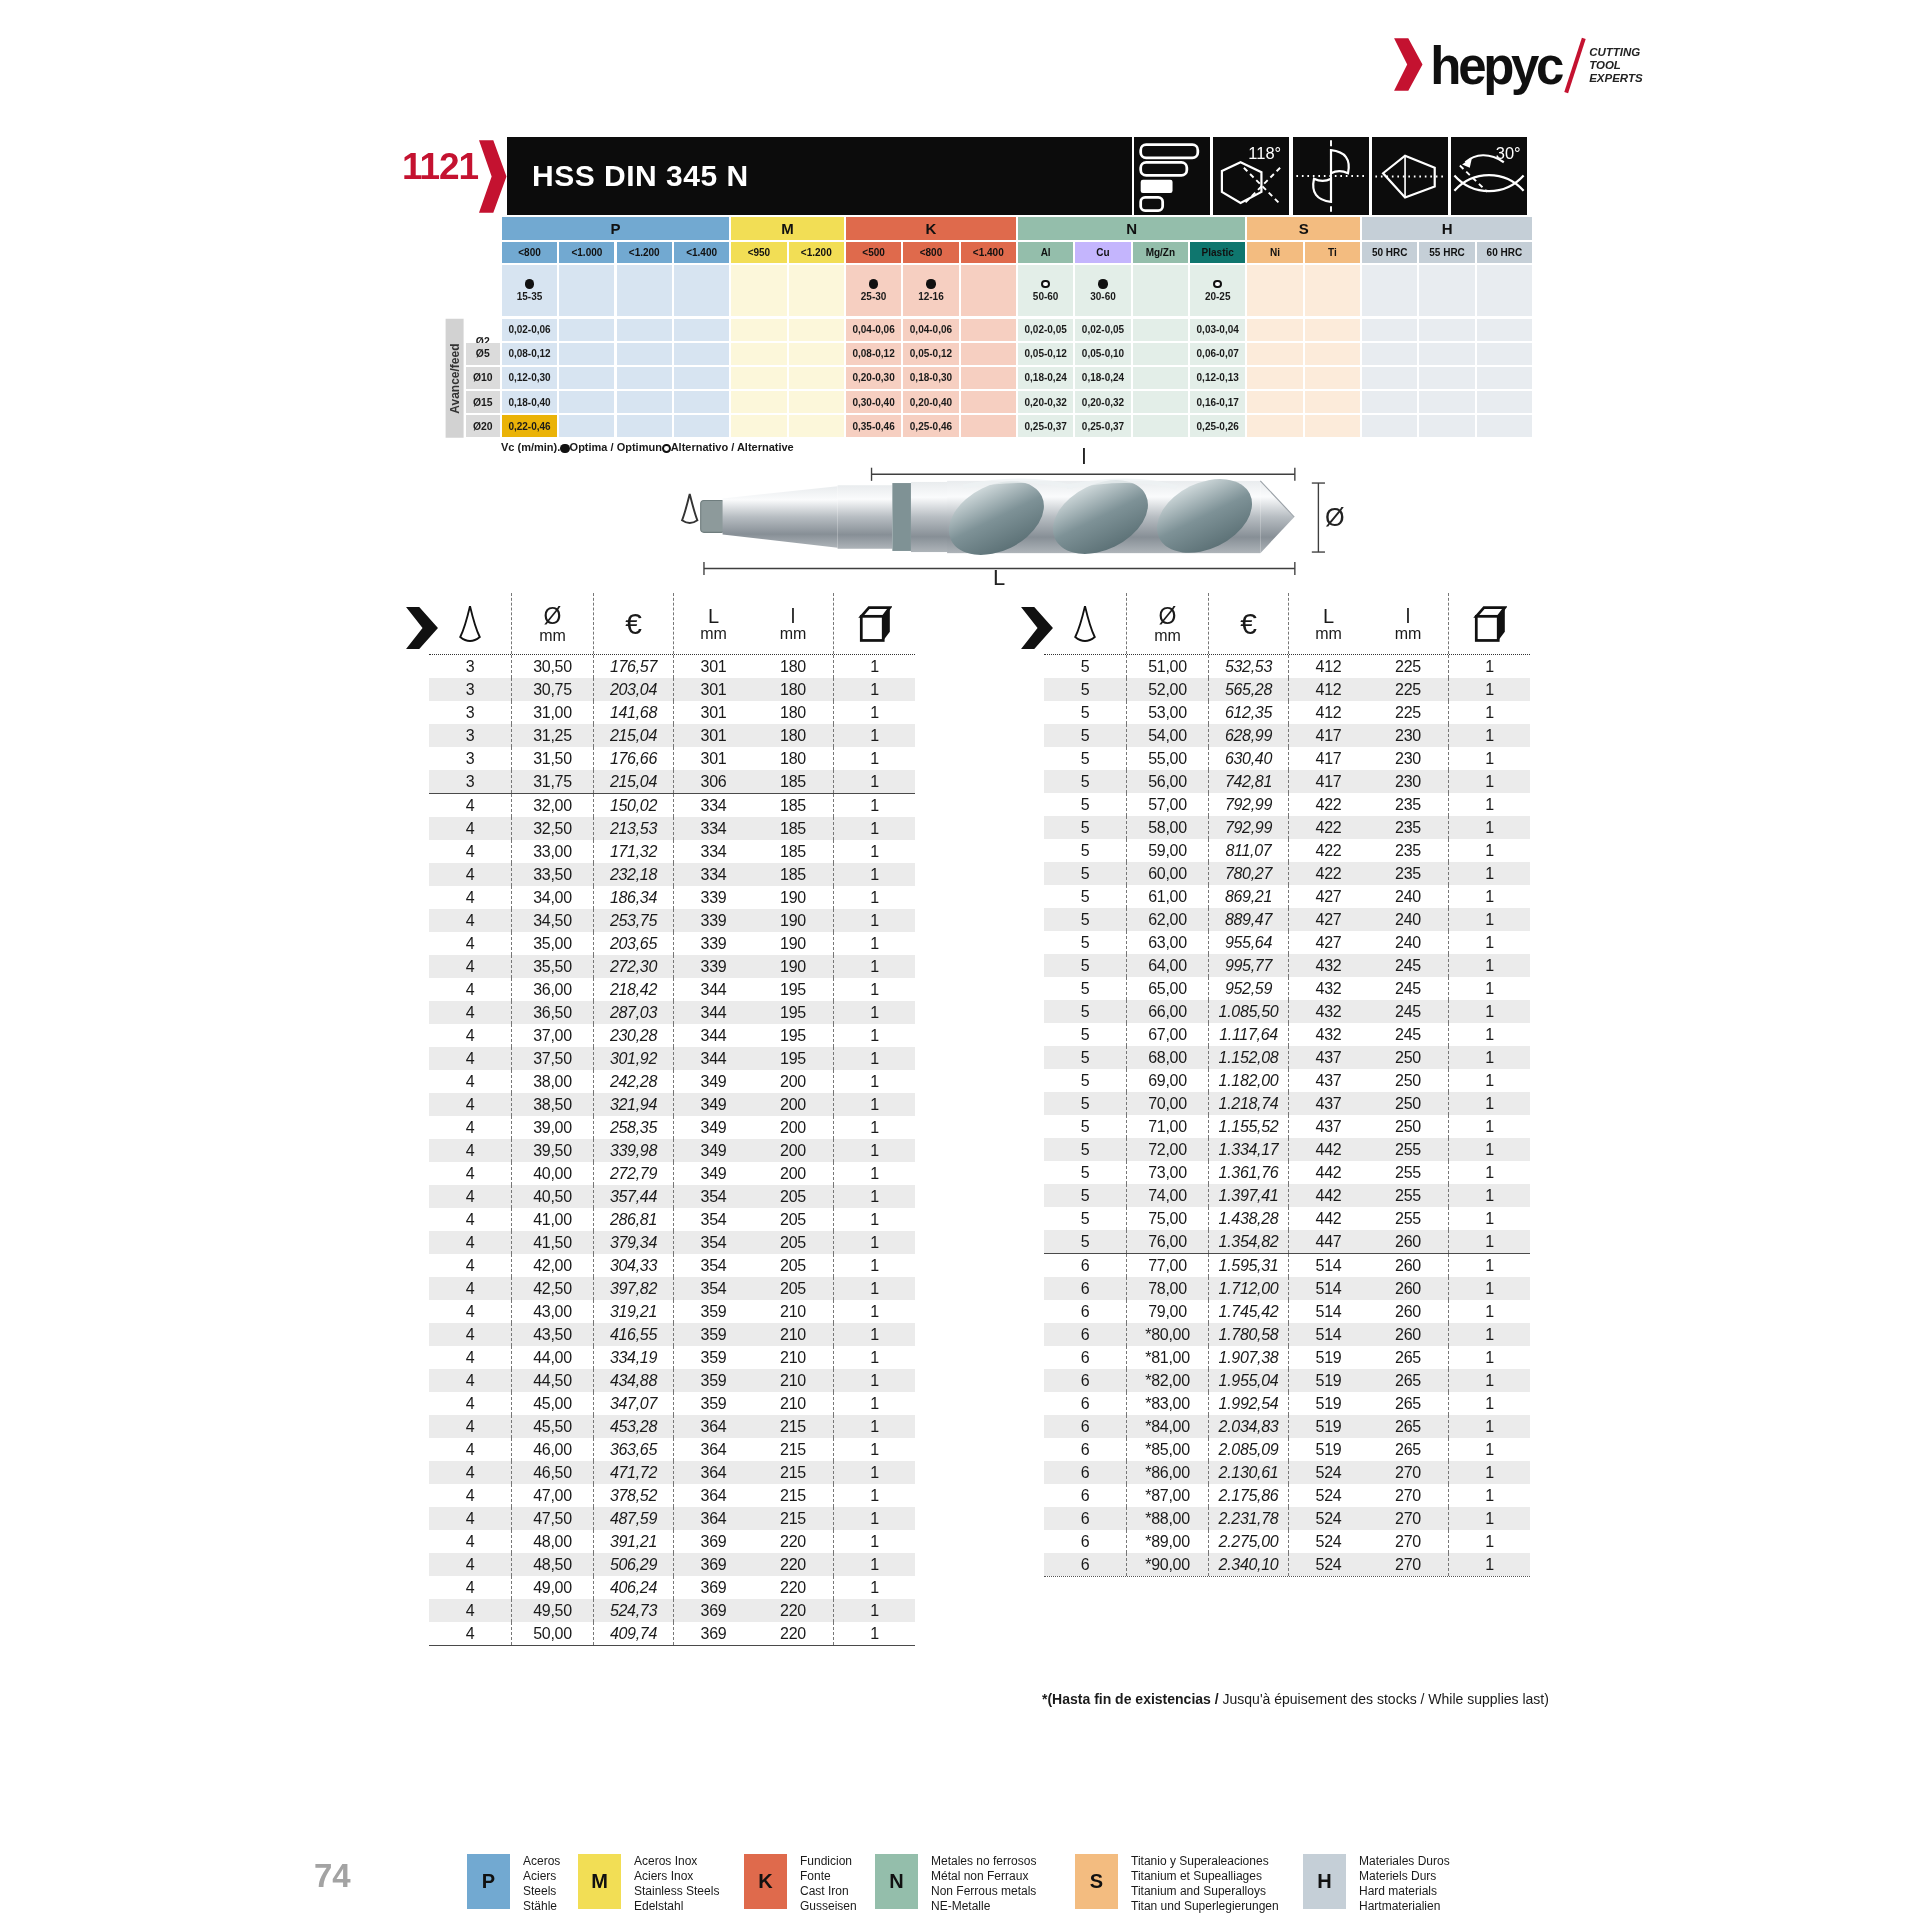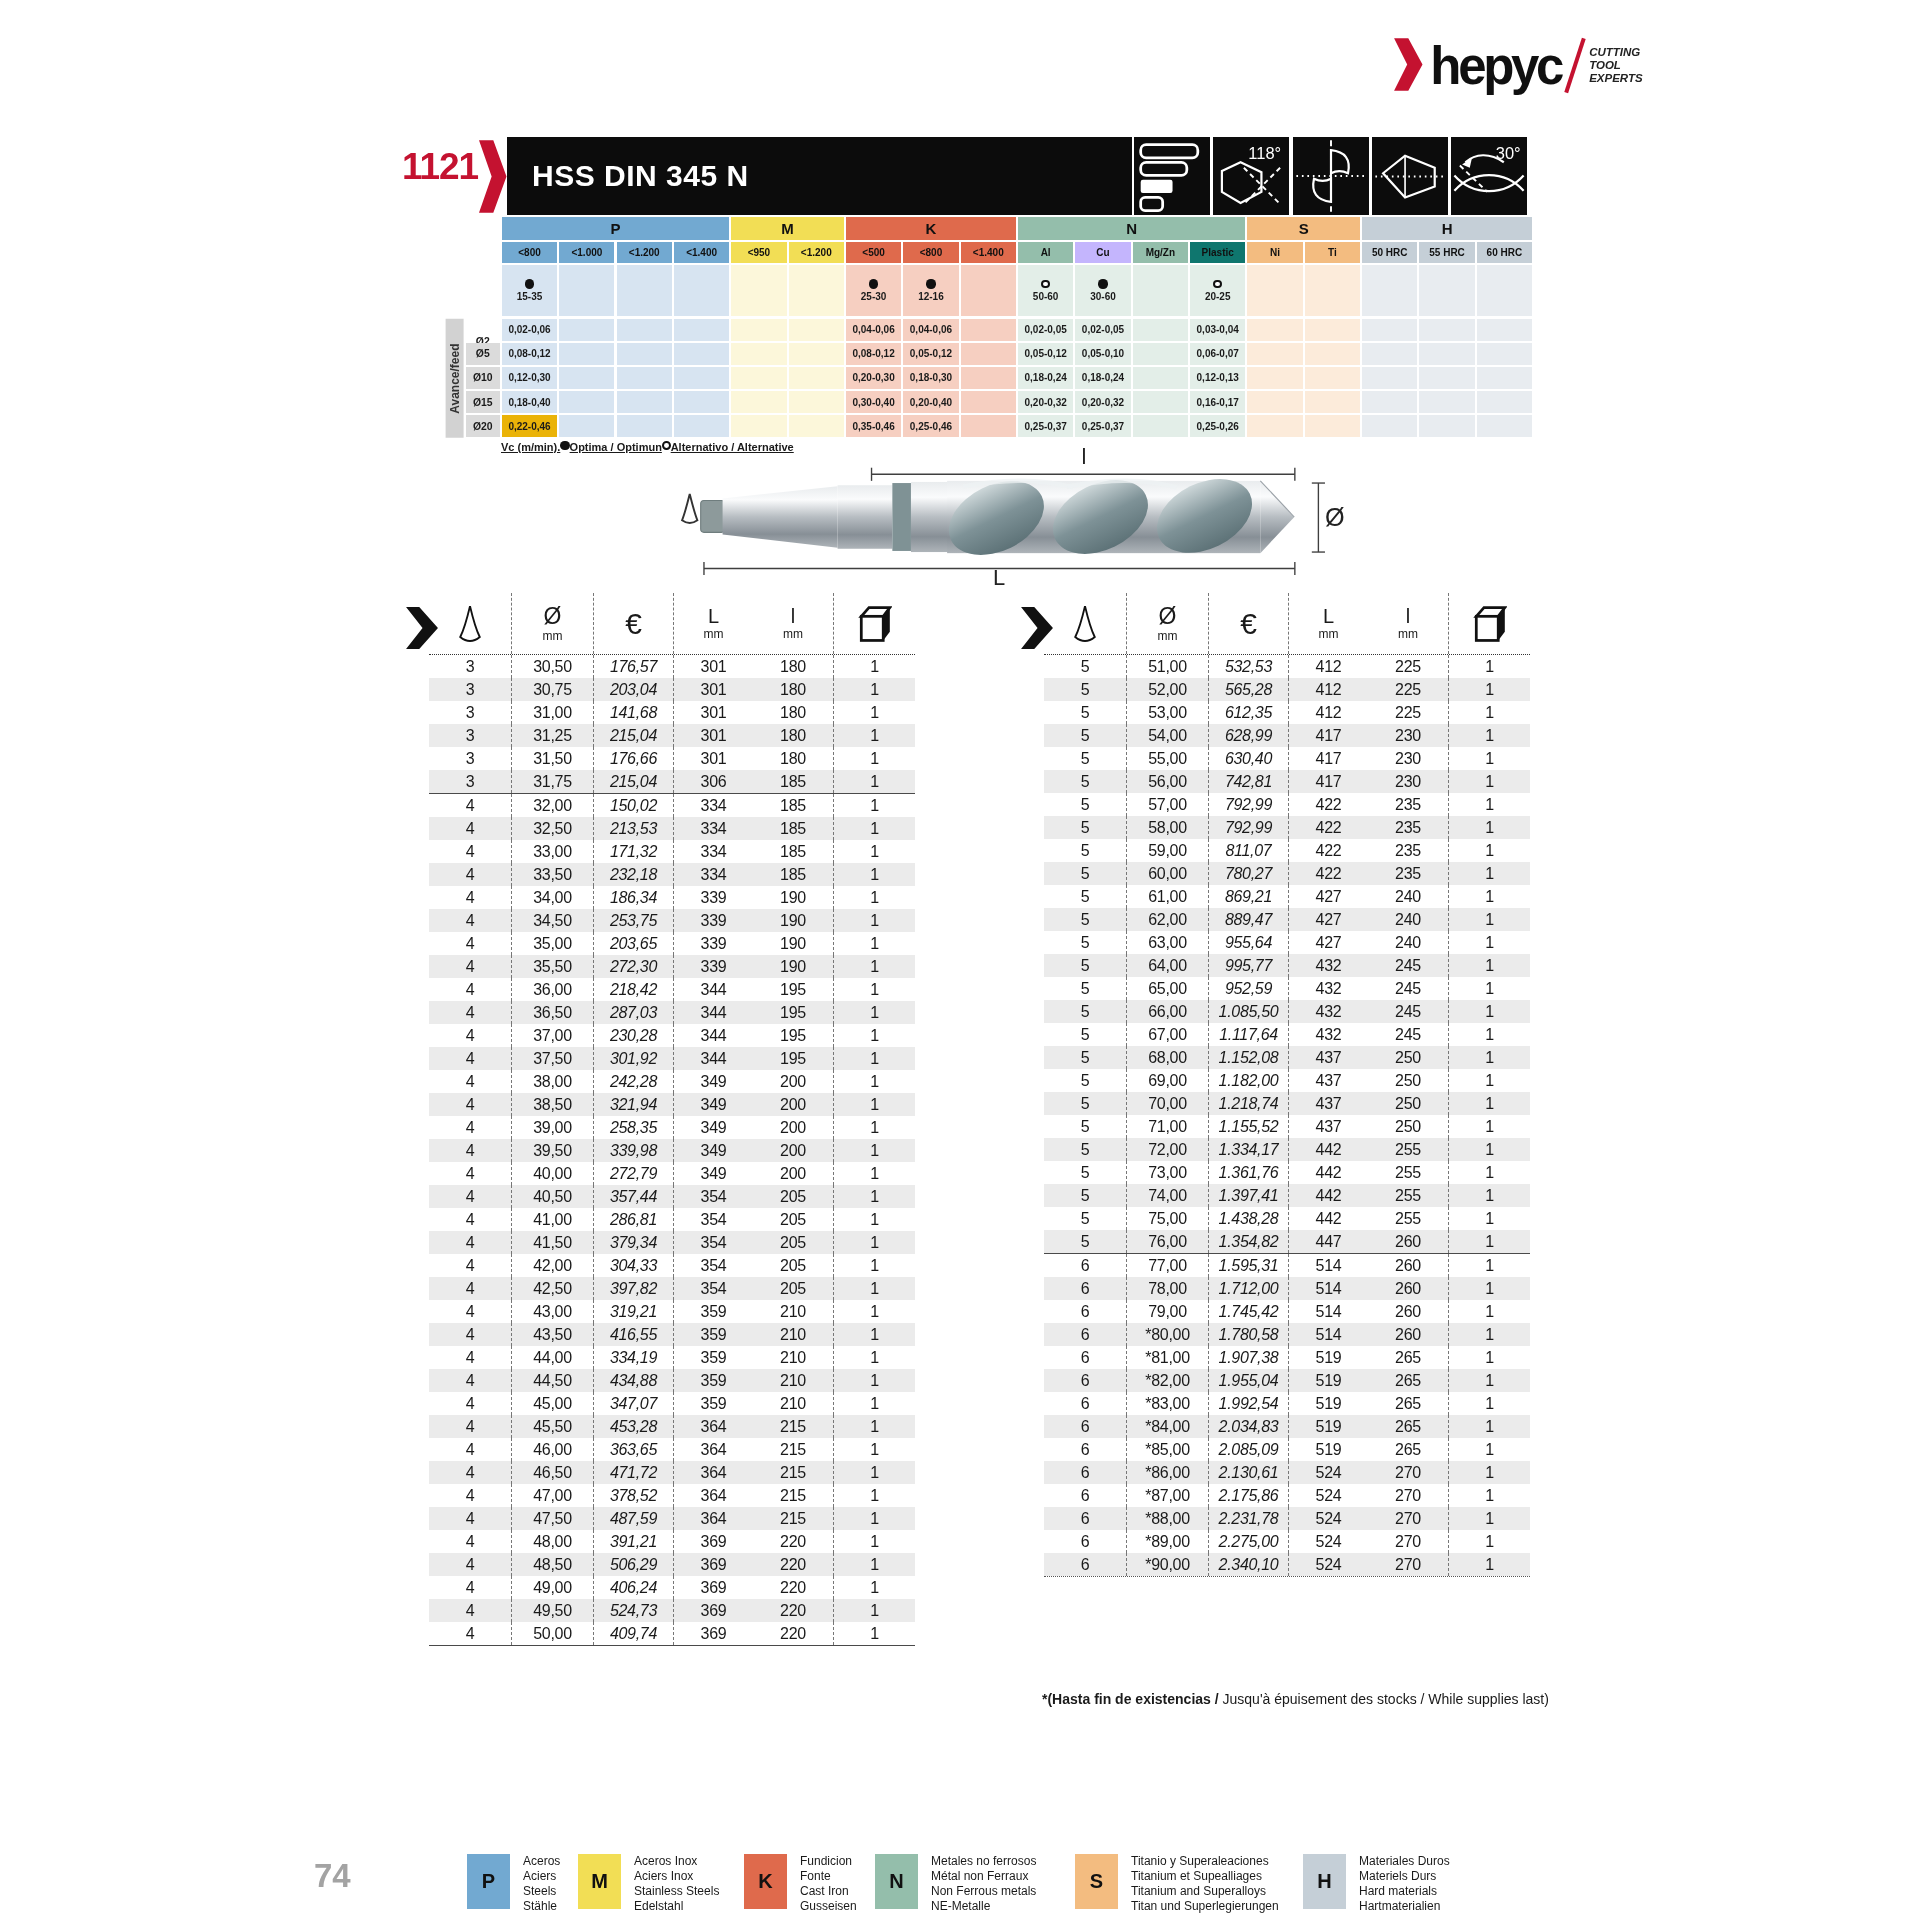--- a/index.html
+++ b/index.html
@@ -34,34 +34,34 @@
   .spec-vc{display:flex;flex-direction:column;align-items:center;justify-content:center;gap:2.7px;
            font-weight:bold;font-size:10px;}
   .spec-cell{display:flex;align-items:center;justify-content:center;font-weight:bold;font-size:10px;}
   .spec-avance{background:#D2D2D2;writing-mode:vertical-rl;transform:rotate(180deg);
                display:flex;align-items:center;justify-content:center;
                font-weight:bold;font-size:12px;color:#333;}
   .spec-rowlab{background:#DBDBDB;display:flex;align-items:center;justify-content:center;
                font-weight:bold;font-size:10.4px;}
   .dot-filled{width:9.3px;height:9.3px;background:#111;border-radius:50%;display:inline-block;}
   .dot-open{width:8.8px;height:8.8px;border:2.2px solid #111;border-radius:50%;display:inline-block;box-sizing:border-box;background:#fff;}
-  .vc-note{position:absolute;left:501px;top:441px;display:flex;align-items:flex-start;gap:0;
-           font-weight:bold;font-size:11px;text-decoration:underline;}
+  .vc-note{position:absolute;left:501px;top:441px;display:flex;align-items:flex-end;gap:0;
+           font-weight:bold;font-size:11px;}
 
   
   .diagram{position:absolute;left:656px;top:448px;}
 
   
   .cat{position:absolute;top:593px;width:486px;}
   .cat-head{position:relative;height:61px;border-bottom:1.6px dotted #333;display:grid;
             grid-template-columns:82px 82px 80px 80px 80px 82px;}
   .hc{display:flex;flex-direction:column;align-items:center;justify-content:center;gap:0.5px;}
   .bL{border-left:1.1px dashed #777;}
   .hd-sym{font-size:23px;line-height:24px;}
-  .hd-mm{font-size:12px;line-height:14.3px;text-align:center;}
+  .hd-mm{font-size:16px;line-height:14.3px;text-align:center;}
   .hd-euro{font-size:30px;}
   .hd-Ll{font-size:20px;line-height:20px;}
   .cat-chev{position:absolute;left:-23px;top:13px;}
   .cat-row{display:grid;grid-template-columns:82px 82px 80px 80px 80px 82px;
            height:23px;line-height:23px;text-align:center;font-size:16px;letter-spacing:-0.3px;}
   .cat-row div{box-sizing:border-box;}
   .cat-row .price{font-style:italic;}
   .alt{background:#EBEBEB;}
   .cat-sep{border-top:1.6px solid #4a4a4a;}
   .cat-left .cat-body{border-bottom:1.6px solid #4a4a4a;}

